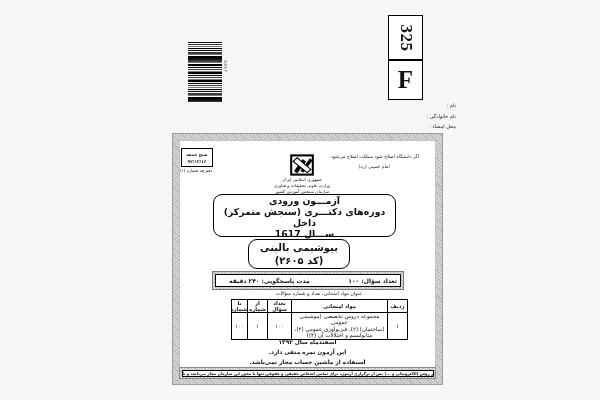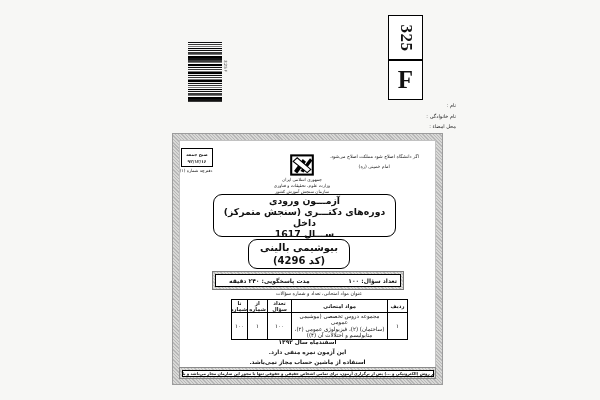--- a/index.html
+++ b/index.html
@@ -162,21 +162,21 @@
     </div>
 
     <div class="abs round-box title-box">
       <div>آزمـــون ورودی</div>
       <div>دوره‌های دکتـــری (سنجش متمرکز) داخل</div>
       <div>ســـال 1617</div>
     </div>
 
     <div class="abs round-box subject-box">
       <div>بیوشیمی بالینی</div>
-      <div>(کد 4296)</div>
+      <div>(کد ۲۶۰۵)</div>
     </div>
 
     <div class="abs info-bar">
       <div class="info-bar-inner">
         <span>تعداد سؤال: ۱۰۰</span>
         <span>مدت پاسخگویی: ۲۴۰ دقیقه</span>
       </div>
     </div>
 
     <div class="abs table-caption">عنوان مواد امتحانی، تعداد و شماره سؤالات</div>

